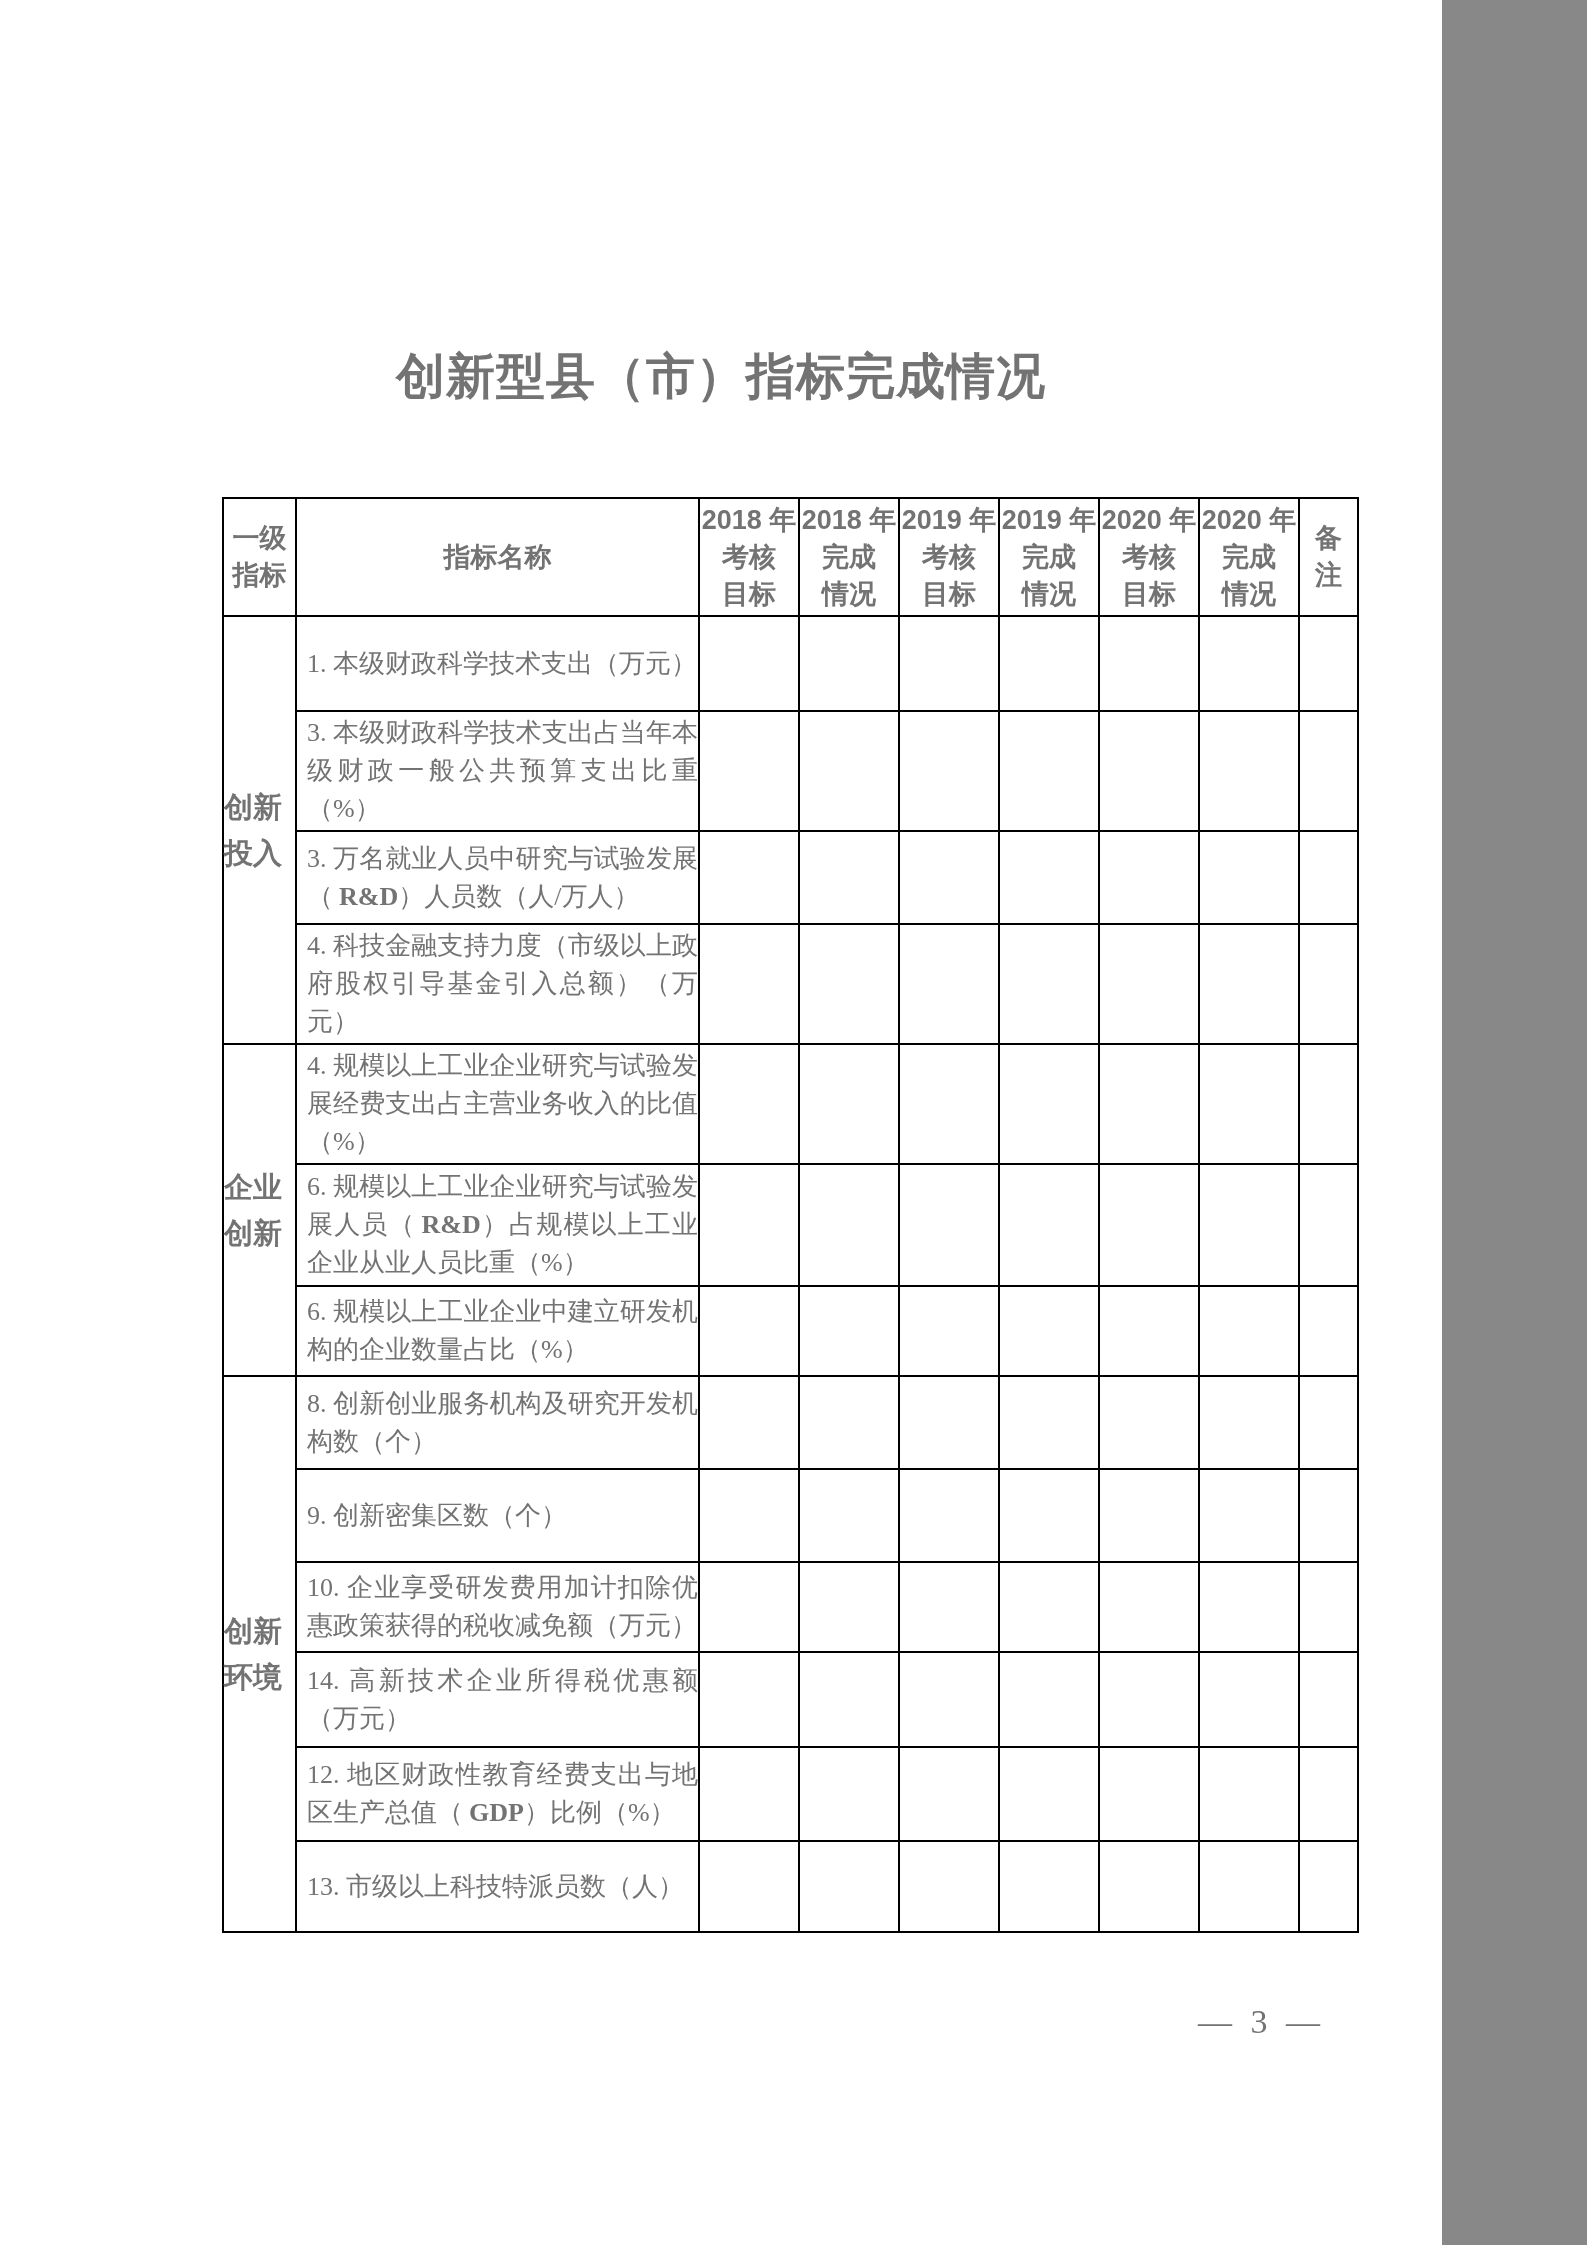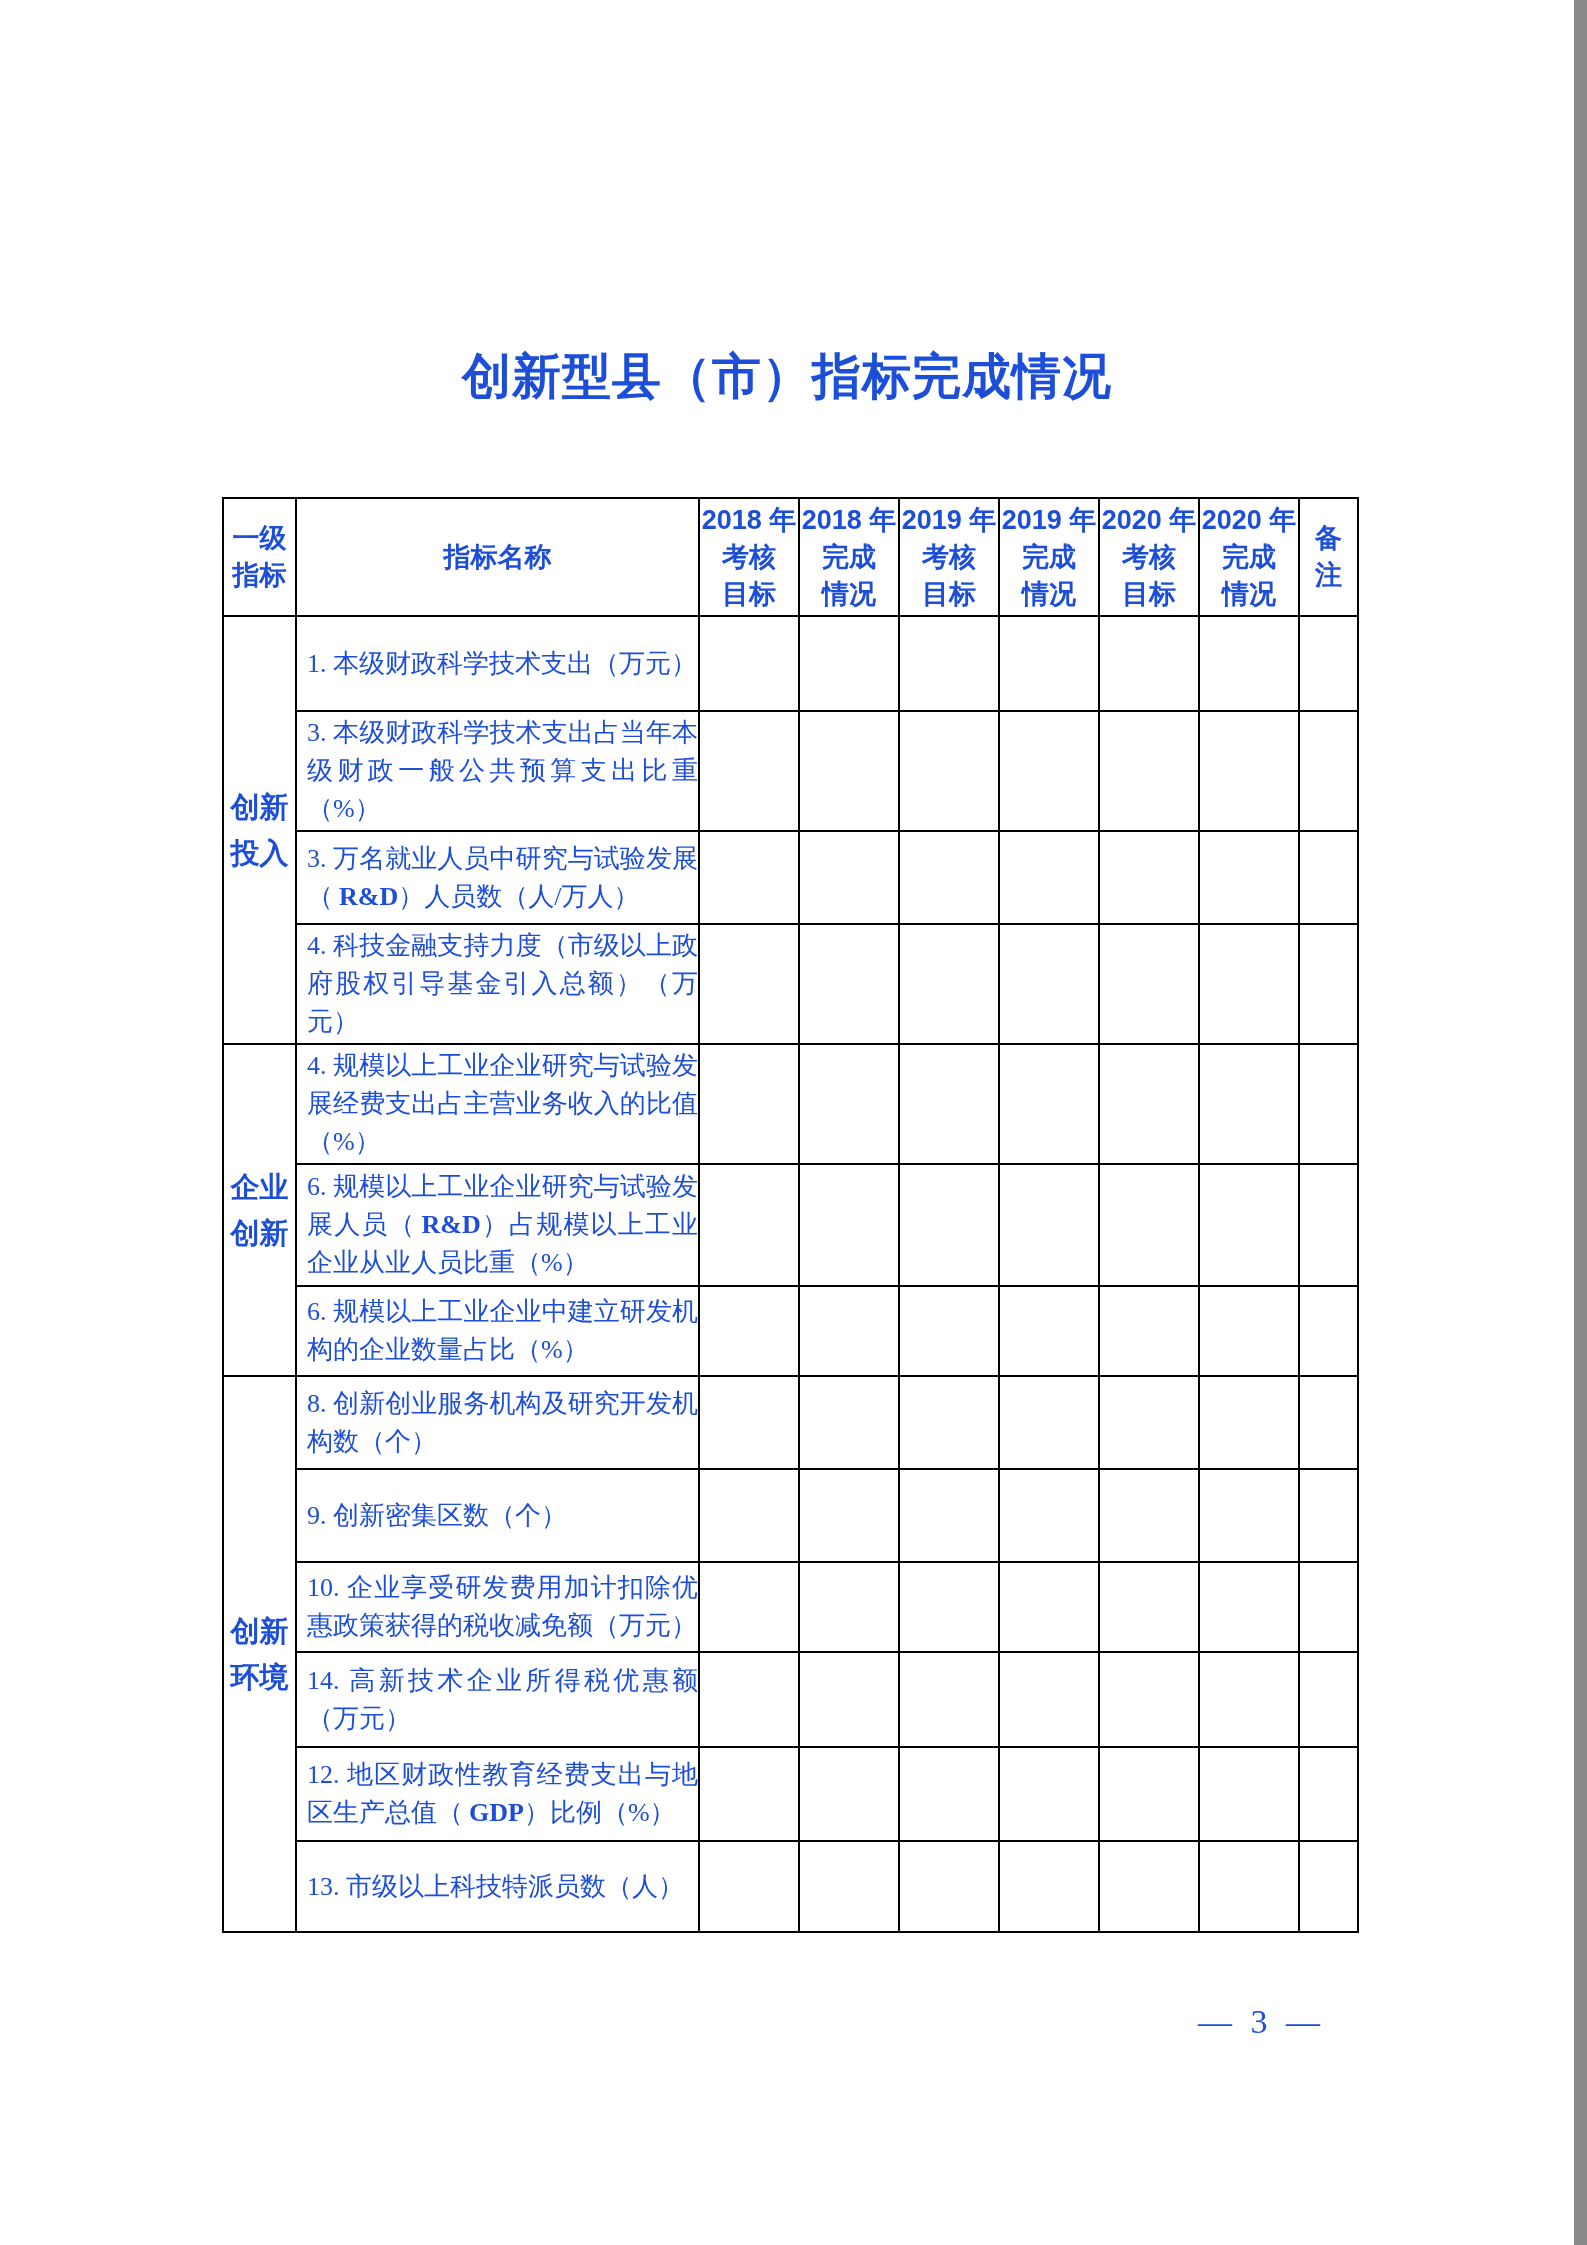--- a/index.html
+++ b/index.html
@@ -1,22 +1,22 @@
 <!DOCTYPE html>
 <html><head>
 <meta charset="utf-8">
 <style>
   html, body { margin: 0; padding: 0; background: #888; }
   .page {
     position: relative;
-    width: 1574px;
+    width: 1442px;
     height: 2245px;
     background: #ffffff;
     font-family: "Liberation Serif", "DejaVu Serif", serif;
-    color: #1d4ed8;
+    color: #737373;
     overflow: hidden;
   }
   .doc-title {
     position: absolute;
     top: 342px;
     left: 0;
     width: 100%;
     margin: 0;
     text-align: center;
     font-family: "Liberation Serif", "DejaVu Serif", serif;
@@ -44,21 +44,21 @@
     font-size: 27px;
     line-height: 37px;
     text-align: center;
     white-space: pre-line;
   }
   td.grp {
     font-family: "Liberation Sans", "DejaVu Sans", sans-serif;
     font-weight: bold;
     font-size: 29px;
     line-height: 46px;
-    text-align: center;
+    text-align: left;
     white-space: pre-line;
     margin-left: 12px;
   }
   td.ind {
     font-family: "Liberation Serif", "DejaVu Serif", serif;
     font-size: 26px;
     line-height: 38px;
     text-align: justify;
     text-justify: inter-character;
     padding: 2px 0 2px 10px;

